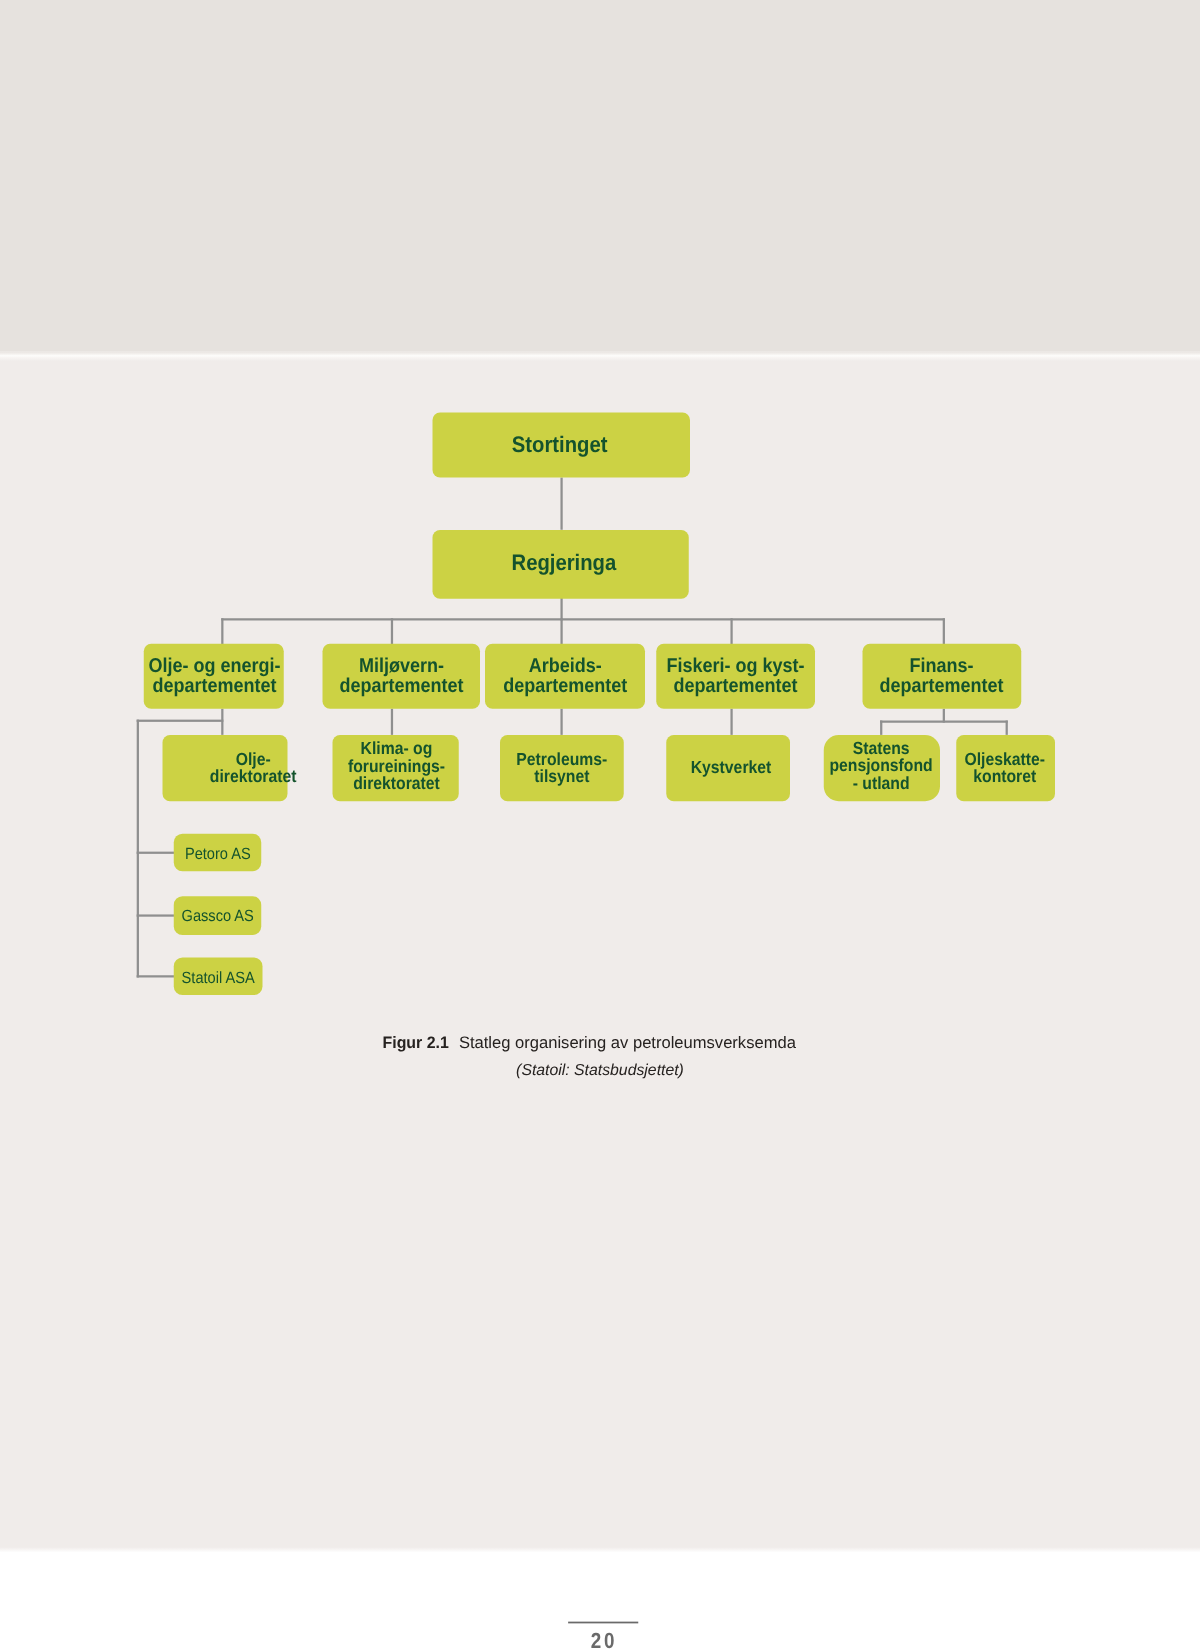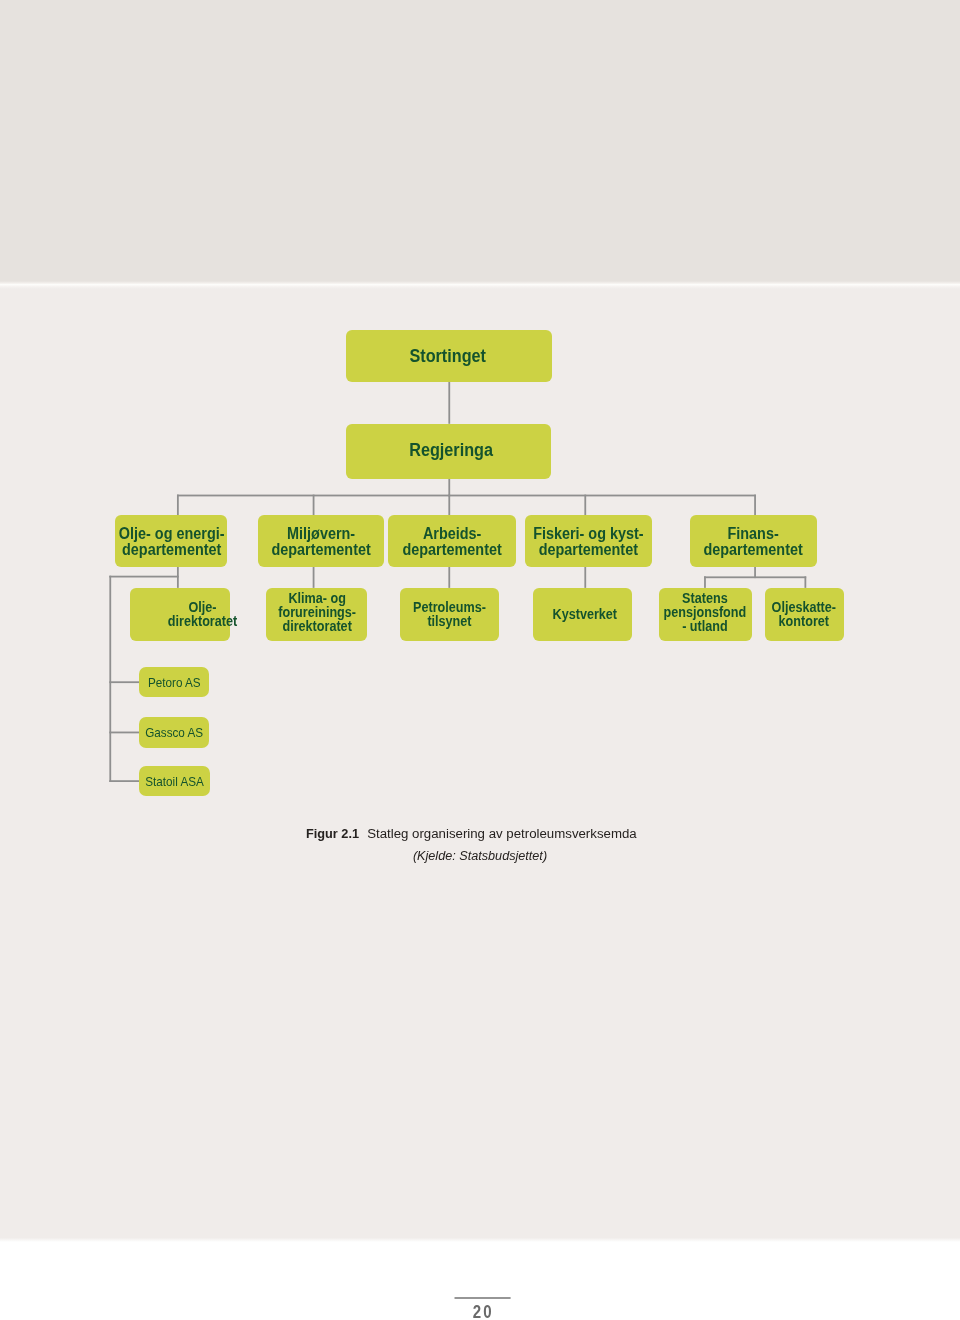--- a/index.html
+++ b/index.html
@@ -95,21 +95,21 @@
 forureinings-
 direktoratet</span>
       </div>
     <div class="node b ml" style="left:400.3px;top:587.6px;width:98.9px;height:53.7px;font-size:14px;line-height:14.0px;--ty:-0.3px;">
         <span>Petroleums-
 tilsynet</span>
       </div>
     <div class="node b ml" style="left:533.1px;top:587.6px;width:98.9px;height:53.7px;font-size:14px;line-height:14.0px;--ty:-0.3px;--tx:2px;">
         <span>Kystverket</span>
       </div>
-    <div class="node b ml" style="left:658.8px;top:587.6px;width:93.0px;height:53.7px;font-size:14px;line-height:14.0px;--ty:-2.1px;">
+    <div class="node b ml" style="left:658.8px;top:587.6px;width:93.0px;height:53.7px;font-size:14px;line-height:14.0px;border-radius:12px;--ty:-2.1px;">
         <span>Statens
 pensjonsfond
 - utland</span>
       </div>
     <div class="node b ml" style="left:764.5px;top:587.6px;width:79.1px;height:53.7px;font-size:14px;line-height:14.0px;--ty:-0.3px;">
         <span>Oljeskatte-
 kontoret</span>
       </div>
 
     <div class="node" style="left:139.3px;top:667px;width:69.9px;height:30.2px;border-radius:7px;font-size:13px;line-height:13px;">
@@ -120,20 +120,20 @@
       </div>
     <div class="node" style="left:139.4px;top:766.4px;width:70.7px;height:29.4px;border-radius:7px;font-size:13px;line-height:13px;">
         <span>Statoil ASA</span>
       </div>
   </div>
 
   <div id="caption" style="left:0;top:827.0px;font-size:13.25px;line-height:13.2px;">
     <span class="lbl">Figur 2.1</span><span>Statleg organisering av petroleumsverksemda</span>
   </div>
   <div id="caption2" style="position:absolute;left:0;top:850.0px;width:960px;text-align:center;font-size:12.65px;line-height:13.2px;font-style:italic;color:#262220;white-space:nowrap;">
-    <span>(Kjelde: Statsbudsjettet)</span>
+    <span>(Statoil: Statsbudsjettet)</span>
   </div>
 
   <svg id="pnrule" width="80" height="6" viewBox="0 0 80 6" style="position:absolute;left:450px;top:1295px;">
       <rect x="4.5" y="2.3" width="56.1" height="1.4" fill="#6A6A6A"></rect>
     </svg>
   <div id="pagenum" style="left:443px;top:1304.0px;width:80px;font-size:17.5px;line-height:17.5px;"><span>20</span></div>
 </div>
 
 </body></html>

